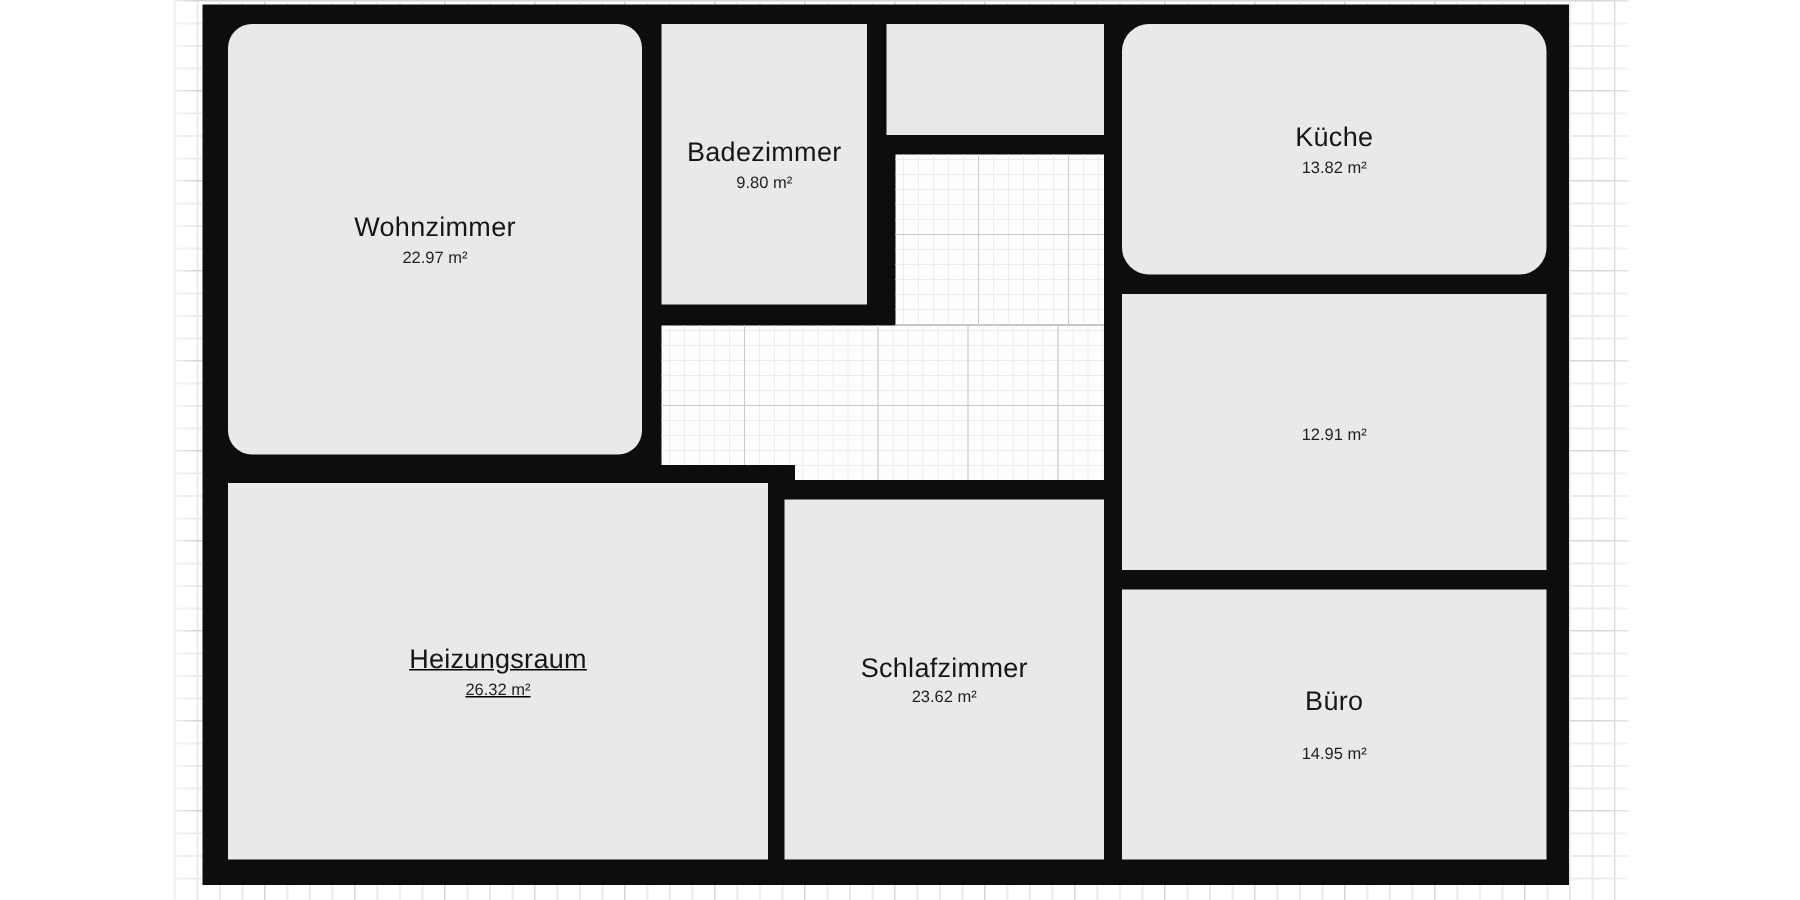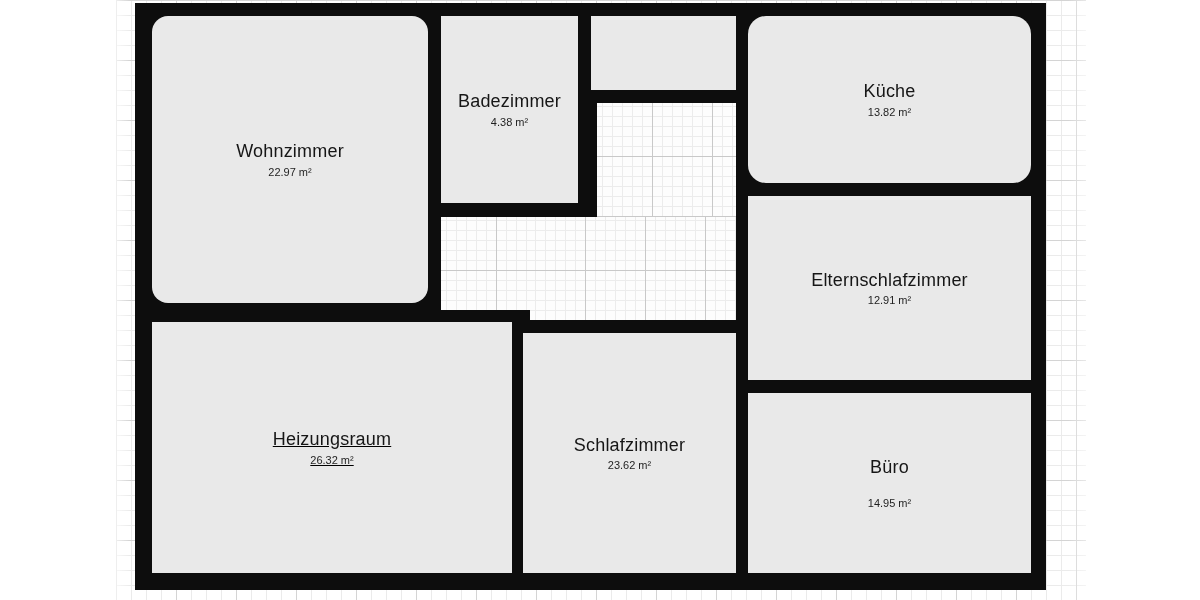--- a/index.html
+++ b/index.html
@@ -119,34 +119,33 @@
     <div class="hall hall-left"></div>
     <div class="hall hall-right"></div>
 
     <div class="room room-wohnzimmer">
       <div class="room-name">Wohnzimmer</div>
       <div class="room-area">22.97 m²</div>
     </div>
 
     <div class="room room-badezimmer">
       <div class="room-name">Badezimmer</div>
-      <div class="room-area">4.38 m²</div>
+      <div class="room-area">9.80 m²</div>
     </div>
 
     <div class="room room-small">
       <div class="room-name"></div>
     </div>
 
     <div class="room room-kueche">
       <div class="room-name">Küche</div>
       <div class="room-area">13.82 m²</div>
     </div>
 
     <div class="room room-elternschlafzimmer">
-      <div class="room-name">Elternschlafzimmer</div>
       <div class="room-area">12.91 m²</div>
     </div>
 
     <div class="room room-heizungsraum">
       <div class="room-name">Heizungsraum</div>
       <div class="room-area">26.32 m²</div>
     </div>
 
     <div class="room room-schlafzimmer">
       <div class="room-name">Schlafzimmer</div>

